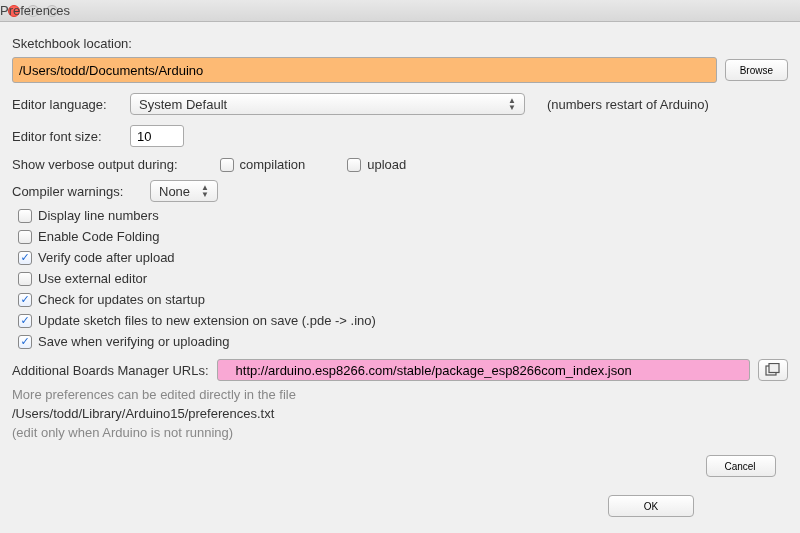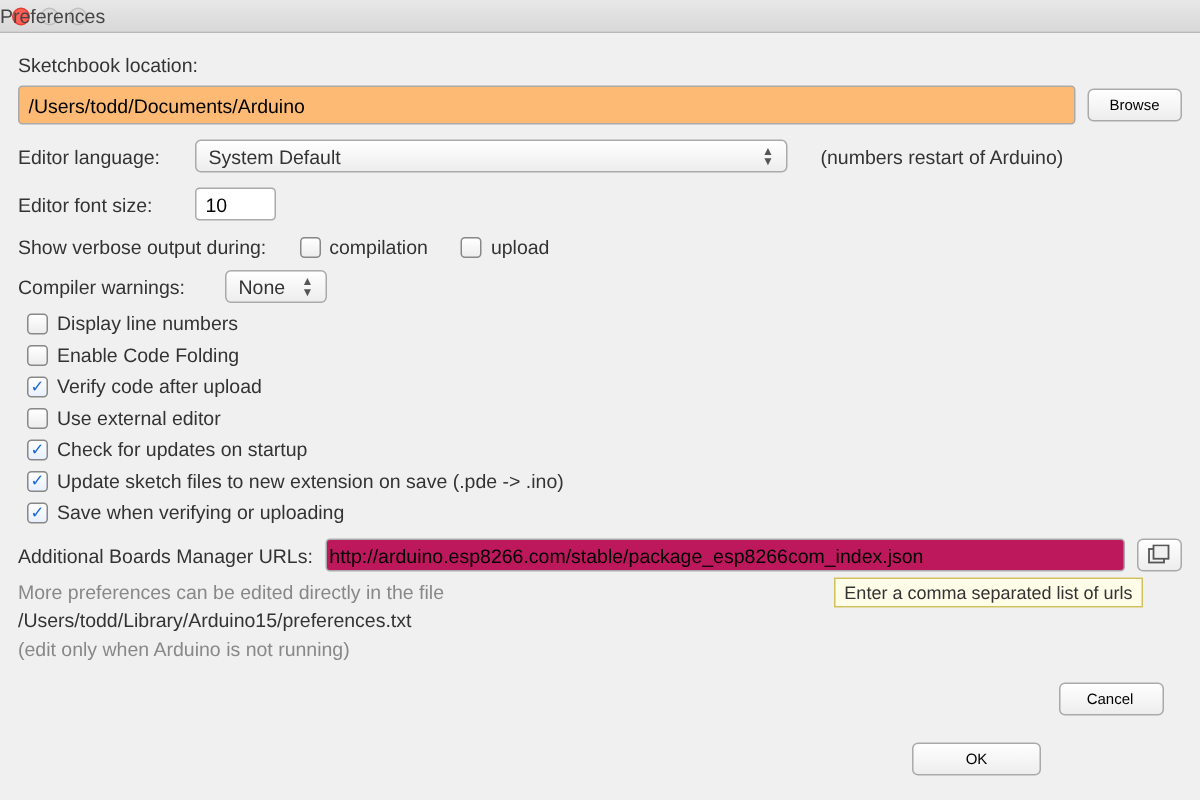--- a/index.html
+++ b/index.html
@@ -112,43 +112,43 @@
       background: #fffde8;
       border: 1px solid #d0c060;
       padding: 2px 6px;
       font-size: 12px;
       color: #333;
     }
     .muted { color: #888; }
     .url-input {
       flex: 1;
       height: 22px;
-      padding: 2px 2px;
-      border: 1px solid #aaa;
-      border-radius: 3px;
-      background: #be185d;
+      padding: 2px 18px;
+      border: 1px solid #aaa;
+      border-radius: 3px;
+      background: #f9a8d4;
       font-size: 13px;
     }
     .iconbtn {
       width: 30px;
       height: 22px;
       border: 1px solid #aaa;
       border-radius: 4px;
       background: linear-gradient(#ffffff, #ededed);
       display: inline-flex;
       align-items: center; justify-content: center;
     }
     .footer-btns {
       display: flex;
       gap: 12px;
       justify-content: flex-end;
       padding: 10px 12px 0 0;
     }
     .relwrap { position: relative; }
-    .inline-gap { margin-left: 14px; }
+    .inline-gap { margin-left: 34px; }
   </style>
 </head>
 <body>
 
 <div class="titlebar">
   <div class="traffic">
     <div class="tl-dot tl-red"></div>
     <div class="tl-dot tl-grey"></div>
     <div class="tl-dot tl-grey"></div>
   </div>
@@ -244,21 +244,20 @@
         <rect x="1" y="3" width="10" height="9" fill="none" stroke="#555" stroke-width="1.2"></rect>
         <rect x="4" y="0.5" width="10" height="9" fill="#f0f0f0" stroke="#555" stroke-width="1.2"></rect>
       </svg>
     </span>
   </div>
 
   <div class="relwrap" style="height:58px;margin-top:4px;">
     <div class="muted">More preferences can be edited directly in the file</div>
     <div style="margin-top:4px;">/Users/todd/Library/Arduino15/preferences.txt</div>
     <div class="muted" style="margin-top:4px;">(edit only when Arduino is not running)</div>
-    <div class="hint" style="top:-2px; right:26px;">Enter a comma separated list of urls</div>
   </div>
 
   <div class="footer-btns">
     <button class="btn" style="width:86px;margin-top:40px;">OK</button>
     <button class="btn" style="width:70px;padding-left:12px;">Cancel</button>
   </div>
 
 </div>
 
 </body></html>

